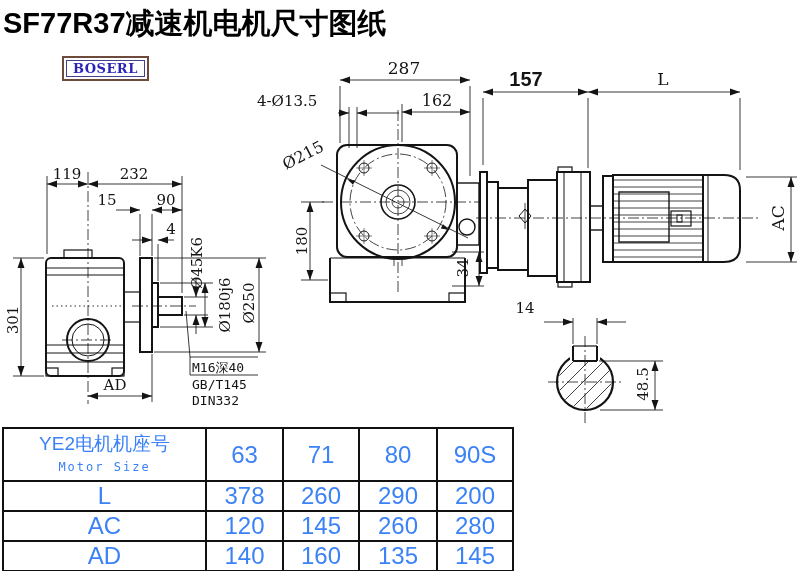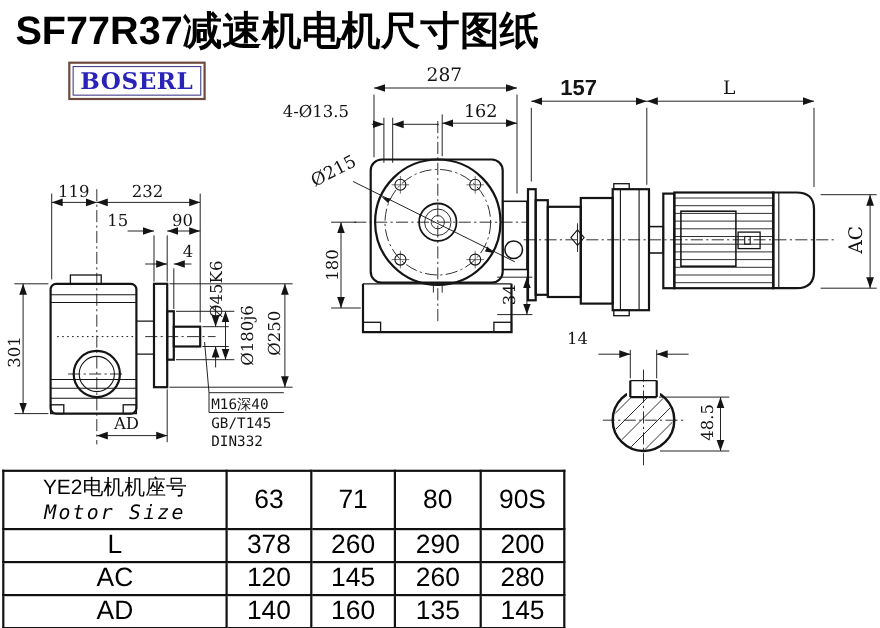--- a/index.html
+++ b/index.html
@@ -1,41 +1,41 @@
 <!DOCTYPE html>
 <html><head>
 <meta charset="utf-8">
 <style>
   html,body{margin:0;padding:0;background:#fff;}
   #stage{position:relative;width:800px;height:571px;background:#ffffff;overflow:hidden;
          font-family:"Liberation Sans",sans-serif;color:#111;}
-  #title{position:absolute;left:14px;top:4px;font-size:36px;font-weight:700;color:#000;
+  #title{position:absolute;left:3px;top:4px;font-size:29px;font-weight:700;color:#000;
          font-family:"Liberation Sans",sans-serif;letter-spacing:0px;white-space:nowrap;}
   #logo{position:absolute;left:62px;top:56px;border:2px solid #6e4a3c;background:#fff;padding:2px;}
   #logo .inner{border:1.5px solid #44418e;padding:0 6px;color:#2a23b8;
-         font-family:"DejaVu Serif",serif;font-weight:700;font-size:21px;letter-spacing:.5px;}
+         font-family:"DejaVu Serif",serif;font-weight:700;font-size:13px;letter-spacing:.5px;}
   svg{position:absolute;left:0;top:0;}
   svg *{vector-effect:none;}
   .ln{stroke:#141414;fill:none;}
   .w2{stroke-width:2;} .w14{stroke-width:1.4;} .w12{stroke-width:1.2;} .w1{stroke-width:1;}
   .w08{stroke-width:.8;} .d{stroke-width:.85;}
   .cl{stroke-dasharray:11 3 2 3;stroke-width:.8;}
   .hid{stroke-dasharray:1.5 3;stroke-width:.9;}
   text{fill:#141414;}
   .dim{font-family:"DejaVu Serif",serif;font-size:15px;}
   .dim16{font-family:"DejaVu Serif",serif;font-size:16px;}
   .dim17{font-family:"DejaVu Serif",serif;font-size:17px;}
   .dimb{font-family:"Liberation Sans",sans-serif;font-weight:700;font-size:20px;}
   .note{font-family:"DejaVu Sans Mono",monospace;font-size:13px;}
   .mid{text-anchor:middle;}
   #spec-table{position:absolute;left:2px;top:427px;border-collapse:collapse;table-layout:fixed;
-         width:501px;text-align:center;color:#000000;padding-left:28px;}
+         width:501px;text-align:center;color:#3b82f6;padding-left:28px;}
   #spec-table td{border:2px solid #111;padding:0;vertical-align:middle;}
   #spec-table .hdr-cn{font-size:19px;line-height:24px;}
-  #spec-table .hdr-en{font-family:"DejaVu Sans Mono",monospace;font-size:18px;letter-spacing:2px;line-height:22px;font-style:italic;}
+  #spec-table .hdr-en{font-family:"DejaVu Sans Mono",monospace;font-size:12px;letter-spacing:2px;line-height:22px;}
   #spec-table .num{font-size:24px;}
   #spec-table tr.r0{height:53px;} #spec-table tr.r1{height:30px;}
   #spec-table tr.r2{height:30px;} #spec-table tr.r3{height:28px;}
 </style>
 </head>
 <body>
 
 <div id="stage">
 
   <div id="title">SF77R37减速机电机尺寸图纸</div>

